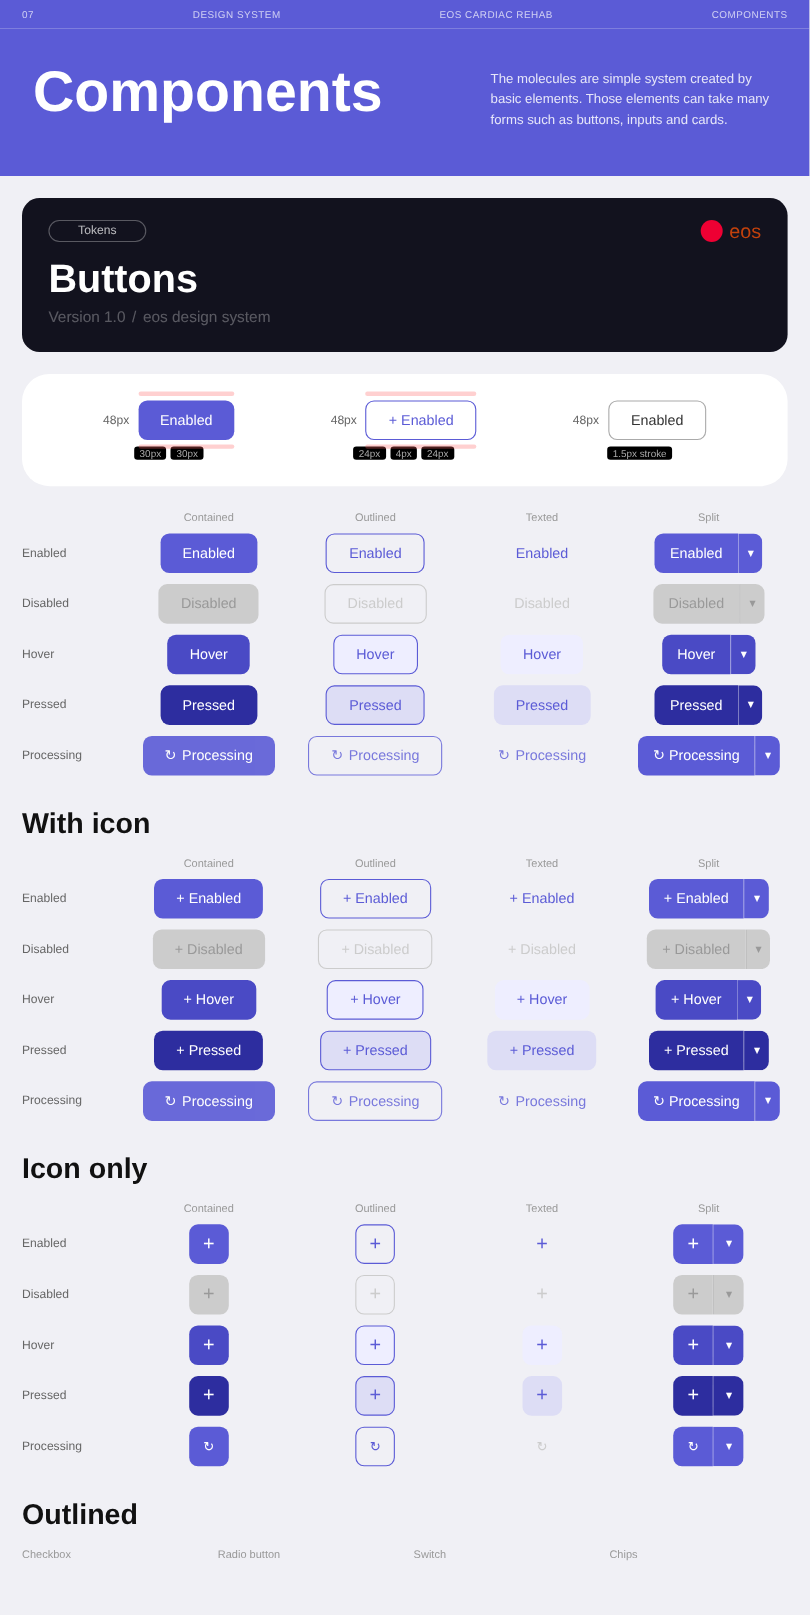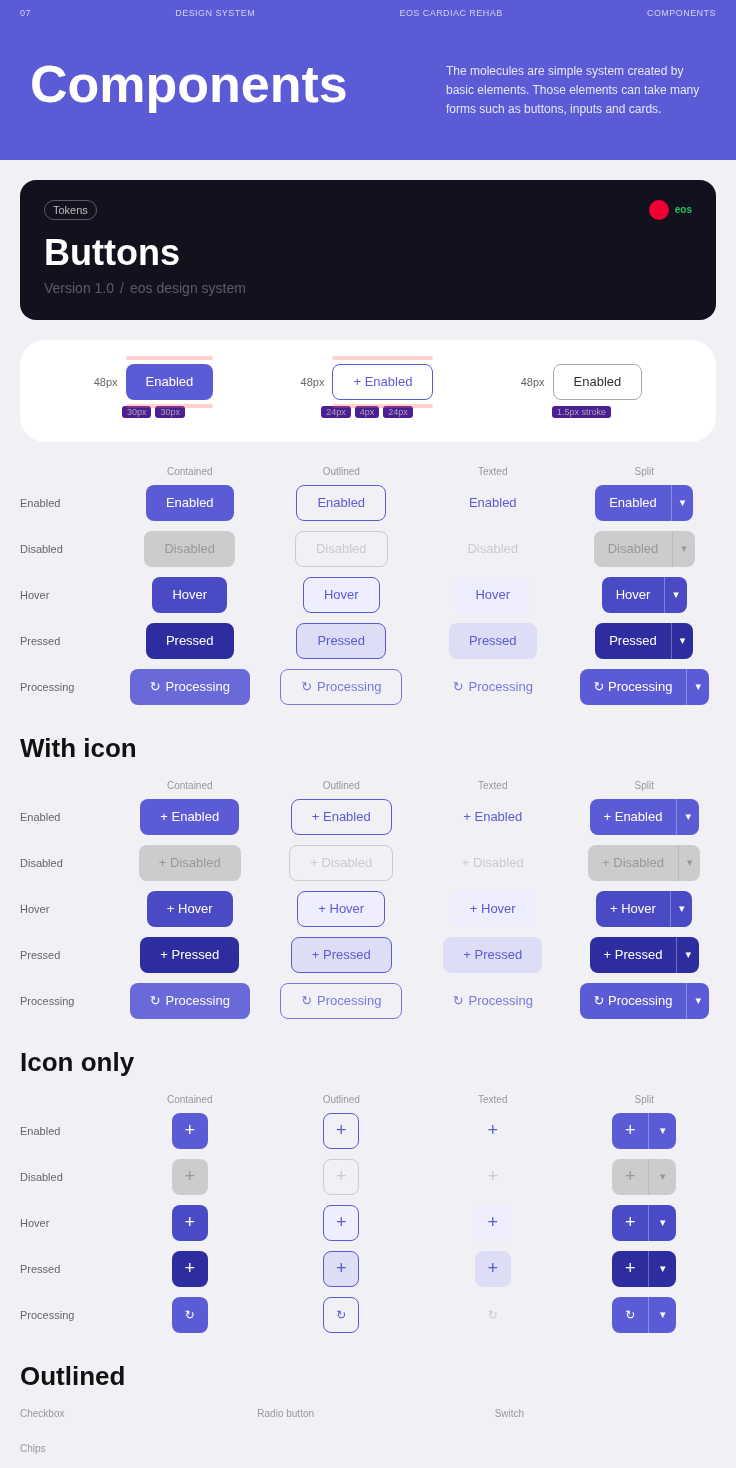--- a/index.html
+++ b/index.html
@@ -56,34 +56,34 @@
       background: #12121e;
       border-radius: 16px;
       padding: 20px 24px 24px 24px;
       margin-bottom: 20px;
       position: relative;
     }
     .dark-card .tokens-badge {
       display: inline-block;
       border: 1px solid rgba(255,255,255,0.3);
       border-radius: 20px;
-      padding: 3px 8px;
+      padding: 3px 26px;
       font-size: 11px;
       color: rgba(255,255,255,0.7);
     }
     .dark-card .eos-logo {
       position: absolute;
       top: 20px;
       right: 24px;
       display: flex;
       align-items: center;
       gap: 6px;
-      font-size: 10px;
-      font-weight: 700;
-      color: #22c55e;
+      font-size: 18px;
+      font-weight: 400;
+      color: #c2410c;
     }
     .dark-card .eos-icon {
       width: 20px;
       height: 20px;
       background: #e03;
       border-radius: 50%;
       display: inline-block;
     }
     .dark-card .card-title {
       font-size: 36px;
@@ -125,21 +125,21 @@
       color: #666;
     }
     .size-annotations {
       display: flex;
       gap: 4px;
       margin-top: 2px;
     }
     .ann {
       font-size: 9px;
       color: #aaa;
-      background: #4c1d95;
+      background: #000000;
       padding: 1px 5px;
       border-radius: 3px;
     }
 
     
     .btn {
       border: none;
       border-radius: 8px;
       cursor: pointer;
       font-size: 13px;
@@ -285,21 +285,21 @@
       display: inline-flex; align-items: center; justify-content: center;
       font-size: 11px;
       border: none;
       border-left: 1px solid rgba(255,255,255,0.3);
       cursor: pointer;
     }
 
     
     .controls-grid {
       display: grid;
-      grid-template-columns: 1fr 1fr 1fr;
+      grid-template-columns: 1fr 1fr 1fr 1fr;
       gap: 16px;
     }
     .control-group-title {
       font-size: 10px;
       color: #999;
       margin-bottom: 8px;
     }
 
     
     @keyframes spin {

